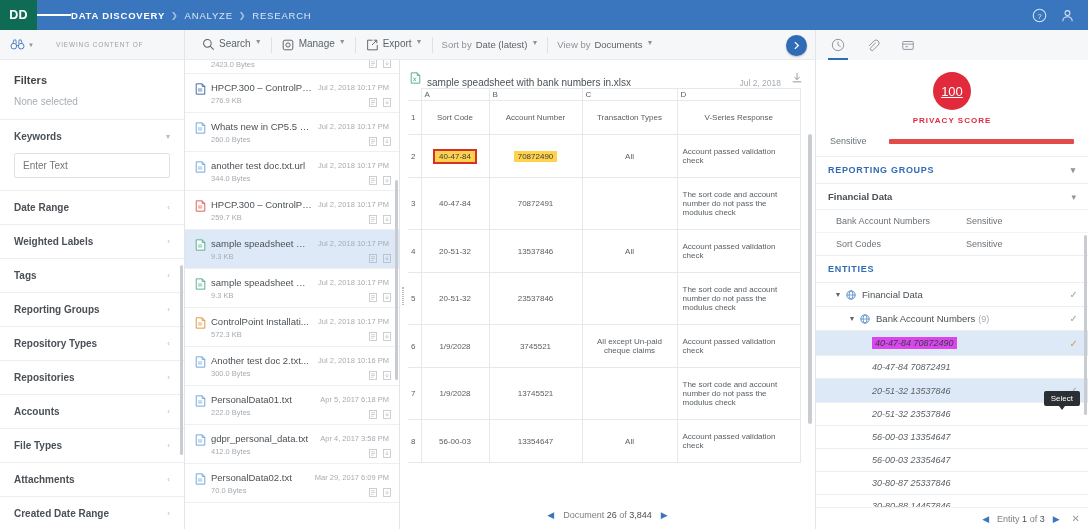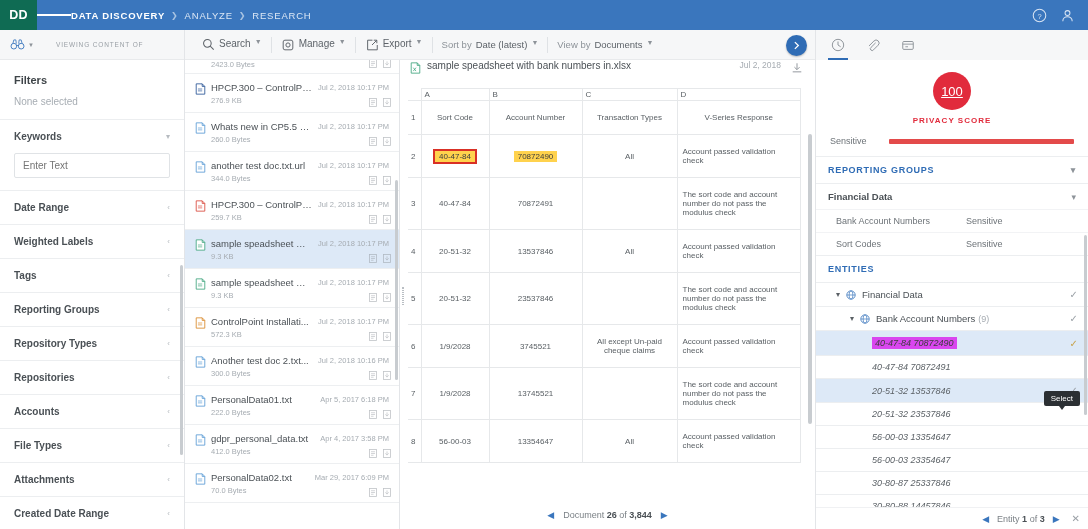--- a/index.html
+++ b/index.html
@@ -74,40 +74,40 @@
   .tb-sep { width: 1px; height: 16px; background: #dfe2e5; }
   .tb-cap { font-size: 9.5px; color: #8d9399; }
   .tb-val { font-size: 9.5px; color: #5d6369; }
   .chev-dn { font-size: 7px; color: #8d9399; }
   .fab { position: absolute; right: 8px; top: 5px; width: 21px; height: 21px; border-radius: 50%;
          background: #2f6cb5; display: flex; align-items: center; justify-content: center; cursor: pointer;
          box-shadow: 0 1px 2px rgba(0,0,0,.25); }
 
   
   .docpane { flex: 1; display: flex; flex-direction: column; background: #fff; min-width: 0; position: relative; }
-  .doc-head { height: 28px; display: flex; align-items: flex-start; padding: 0 12px 0 10px; margin-top: 30px; flex: 0 0 28px; }
+  .doc-head { height: 28px; display: flex; align-items: flex-end; padding: 0 12px 0 10px; margin-top: 30px; flex: 0 0 28px; }
   .doc-title { font-size: 10px; color: #4b5156; margin-left: 6px; }
   .doc-date { margin-left: auto; font-size: 8.5px; color: #a6acb2; }
   .dl-ic { margin-left: 10px; cursor: pointer; }
   .sheet-wrap { flex: 1; overflow: hidden; position: relative; padding: 0 14px 0 8px; }
   table.sheet { width: 100%; border-collapse: collapse; table-layout: fixed; }
   table.sheet td, table.sheet th { border: 1px solid #e6e8ea; font-size: 8px; color: #5a6065;
         padding: 12px 5px; vertical-align: middle; font-weight: normal; }
   .colhdr { height: 11px; color: #8d9399; font-size: 7px; text-align: left; padding: 1px 3px !important; background: #fff; }
   .rowhdr { width: 13px; color: #8d9399; font-size: 7px; text-align: left; padding: 1px 3px !important; border-left: none !important; }
   .corner { width: 13px; border-left: none !important; border-top: none !important; }
   .c-a { width: 68px; } .c-b { width: 93px; } .c-c { width: 95px; }
   td.ctr { text-align: center; }
   .hl-red { display: inline-block; background: #ffd24d; border: 2px solid #d93025; padding: 1px 4px; font-size: 8px; color: #3c3c3c; }
   .hl-yel { display: inline-block; background: #ffd24d; padding: 1px 4px; font-size: 8px; color: #3c3c3c; }
   .doc-scroll-thumb { position: absolute; right: 3px; top: 46px; width: 4px; height: 290px; background: #c8ccd0; border-radius: 2px; }
   .docfoot { height: 28px; display: flex; align-items: center; justify-content: center; gap: 9px; flex: 0 0 28px; }
   .pg-arrow { color: #3a76bd; font-size: 9px; cursor: pointer; }
   .pg-text { font-size: 9px; color: #7b8186; }
-  .pg-text b { color: #4a5055; font-weight: bold; }
+  .pg-text b { color: #4a5055; font-weight: normal; }
   .vsplit { position: absolute; left: 0; top: 60px; bottom: 28px; width: 5px; display: flex; align-items: center; justify-content: center; }
   .vsplit i { display: block; width: 2px; height: 18px; border-left: 1px dotted #b9bec3; border-right: 1px dotted #b9bec3; }
 
   
   .rightpane { width: 273px; flex: 0 0 273px; background: #f6f7f8; border-left: 1px solid #e3e5e8;
                display: flex; flex-direction: column; position: relative; }
   .rp-tabs { height: 30px; display: flex; align-items: center; gap: 9px; padding: 0 9px; background: #f6f7f8; flex: 0 0 30px; }
   .rp-tab { width: 26px; height: 30px; display: flex; align-items: center; justify-content: center;
             cursor: pointer; position: relative; }
   .rp-tab.active::after { content: ''; position: absolute; bottom: 0; left: 3px; right: 3px; height: 2px; background: #2f6cb5; }

